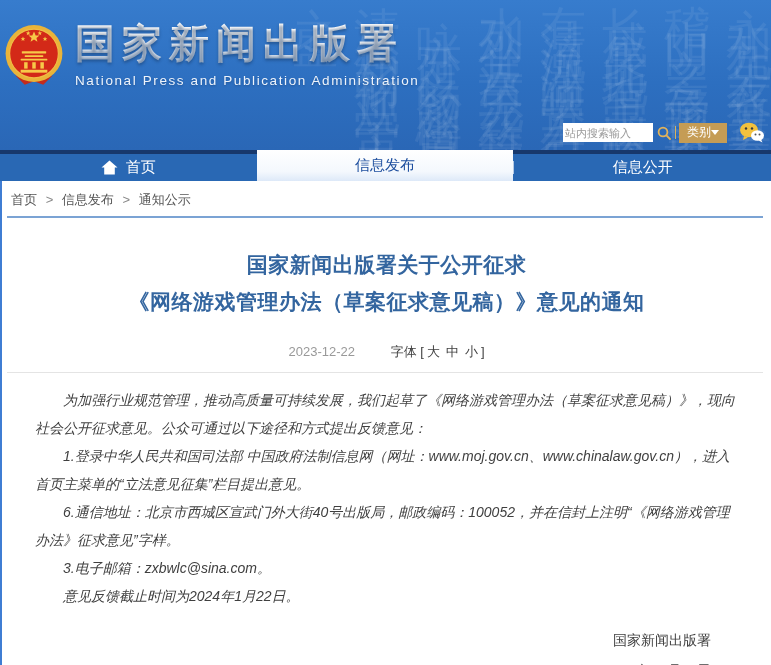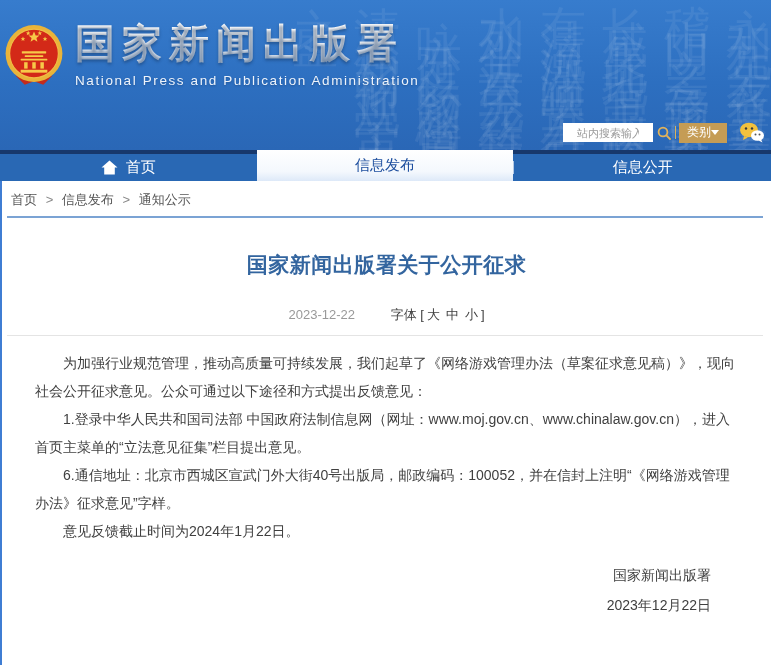--- a/index.html
+++ b/index.html
@@ -13,21 +13,21 @@
     color: rgba(255,255,255,0.07); pointer-events: none; user-select: none; }
   .brand { position: absolute; left: 5px; top: 20px; display: flex; align-items: flex-start; gap: 12px; }
   .emblem { width: 58px; height: 66px; flex: 0 0 auto; margin-top: 4px; }
   .site-title { font-size: 40px; font-weight: bold; letter-spacing: 7px; color: #ffffff;
     text-shadow: 0 2px 3px rgba(20,50,90,0.45); line-height: 46px;
     background: linear-gradient(180deg, #ffffff 35%, #e8eef7 60%, #bfd0e4 100%);
     -webkit-background-clip: text; background-clip: text; -webkit-text-fill-color: transparent; }
   .site-subtitle { font-size: 13.5px; color: #eef4fc; letter-spacing: 1.6px; margin-top: 7px;
     text-shadow: 0 1px 2px rgba(20,50,90,0.4); }
   .search-row { position: absolute; right: 6px; bottom: 7px; display: flex; align-items: center; height: 21px; }
-  .search-input { width: 90px; height: 19px; border: 1px solid #ffffff; font-size: 11px; padding: 0 13px; outline: none; color: #333; }
+  .search-input { width: 90px; height: 19px; border: 1px solid #ffffff; font-size: 11px; padding: 0 1px; outline: none; color: #333; }
   .search-input::placeholder { color: #999; }
   .mag-btn { width: 22px; height: 21px; display: flex; align-items: center; justify-content: center; background: transparent; border: none; cursor: pointer; }
   .gold-sep { width: 1px; height: 13px; background: #d9b35e; margin: 0 3px 0 0; }
   .category-btn { height: 20px; background: #c59c55; border: none; color: #fff; font-size: 12px;
     display: flex; align-items: center; padding: 0 8px; cursor: pointer; }
   .caret-down { width: 0; height: 0; border-left: 4px solid transparent; border-right: 4px solid transparent; border-top: 5px solid #fff; }
   .wechat-wrap { margin-left: 12px; cursor: pointer; display: flex; align-items: center; }
 
   
   .main-nav { height: 31px; background: #2968b4; border-top: 4px solid #17386c; display: flex; position: relative; }
@@ -46,21 +46,21 @@
 
   .article-title { text-align: center; color: #33659f; font-size: 21px; font-weight: 600;
     line-height: 37px; margin: 28px 40px 0; letter-spacing: 0.5px; }
   .meta-row { text-align: center; color: #999; font-size: 13px; margin-top: 23px; }
   .meta-date { margin-right: 32px; }
   .font-controls { color: #404040; }
   .font-size-option { cursor: pointer; margin: 0 3px; }
   .gray-rule { border: none; border-top: 1px solid #e4e4e4; margin: 11px 8px 0 5px; }
 
   .body-text { margin: 13px 33px 0; font-size: 14px; color: #3f3f3f; line-height: 28px; }
-  .body-text p { text-indent: 2em; }
+  .body-text p { text-indent: 2em; font-style: italic; }
 
   .signature-block { text-align: right; padding-right: 60px; font-size: 14px; color: #3f3f3f; margin-top: 15px; line-height: 30px; }
 </style>
 </head>
 <body>
 
 <div class="page">
 
   <header class="site-header">
     <div class="watermark">永和九年岁在癸丑暮春之初会于会稽山阴之兰亭修禊事也群贤毕至少长咸集此地有崇山峻岭茂林修竹又有清流激湍映带左右引以为流觞曲水列坐其次虽无丝竹管弦之盛一觞一咏亦足以畅叙幽情是日也天朗气清惠风和畅仰观宇宙之大俯察品类之盛</div>
@@ -143,35 +143,37 @@
       <a>首页</a>
       <span class="crumb-sep">&gt;</span>
       <a>信息发布</a>
       <span class="crumb-sep">&gt;</span>
       <a>通知公示</a>
     </div>
     <hr class="blue-rule">
 
     <h1 class="article-title">
       <span>国家新闻出版署关于公开征求</span><br>
+      <span>《网络游戏管理办法（草案征求意见稿）》意见的通知</span>
     </h1>
 
     <div class="meta-row">
       <span class="meta-date">2023-12-22</span>
       <span class="font-controls">
         <span>字体</span>
         <span>[</span><span class="font-size-option">大</span><span class="font-size-option">中</span><span class="font-size-option">小</span><span>]</span>
       </span>
     </div>
     <hr class="gray-rule">
 
     <div class="body-text">
       <p>为加强行业规范管理，推动高质量可持续发展，我们起草了《网络游戏管理办法（草案征求意见稿）》，现向社会公开征求意见。公众可通过以下途径和方式提出反馈意见：</p>
       <p>1.登录中华人民共和国司法部 中国政府法制信息网（网址：www.moj.gov.cn、www.chinalaw.gov.cn），进入首页主菜单的“立法意见征集”栏目提出意见。</p>
       <p>6.通信地址：北京市西城区宣武门外大街40号出版局，邮政编码：100052，并在信封上注明“《网络游戏管理办法》征求意见”字样。</p>
+      <p>3.电子邮箱：zxbwlc@sina.com。</p>
       <p>意见反馈截止时间为2024年1月22日。</p>
     </div>
 
     <div class="signature-block">
       <div>国家新闻出版署</div>
       <div>2023年12月22日</div>
     </div>
 
   </div>
 

